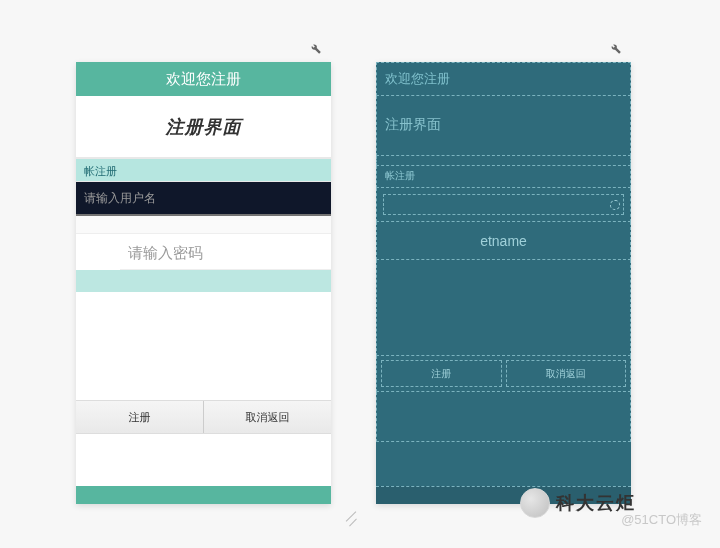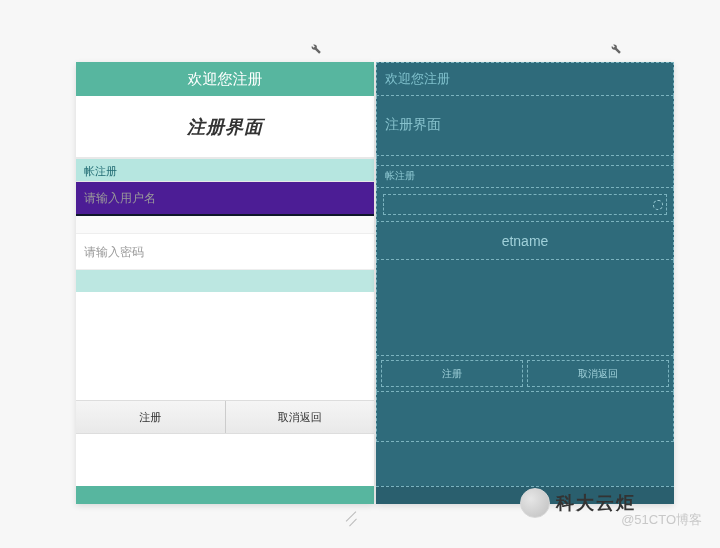--- a/index.html
+++ b/index.html
@@ -11,21 +11,21 @@
       position: relative;
       overflow: hidden;
     }
     .canvas {
       width: 720px;
       height: 548px;
       position: relative;
     }
     .phone {
       position: absolute;
-      width: 298px;
+      width: 255px;
       height: 442px;
       top: 62px;
       background: #fff;
       box-shadow: 0 2px 6px rgba(0,0,0,0.12);
     }
     .phone-left { left: 76px; }
     .phone-right { left: 376px; background: #2f6b7b; }
 
     .wrench {
       position: absolute;
@@ -67,38 +67,39 @@
       font-size: 11px;
       line-height: 24px;
       padding-left: 8px;
       border-top: 1px solid #e8e8e8;
       border-bottom: 1px solid #e8e8e8;
     }
     .pl-input {
       width: 100%;
       height: 34px;
       border: none;
-      border-bottom: 2px solid #0f172a;
+      border-bottom: 2px solid #737373;
       padding: 0 8px;
       font-size: 12px;
       color: #888;
-      background: #4c1d95;
+      background: #0f172a;
       outline: none;
     }
     .pl-gap {
       height: 18px;
       background: #fafafa;
       border-bottom: 1px solid #eee;
     }
     .pl-pass {
       height: 36px;
-      font-size: 12px;
+      font-size: 15px;
       color: #9a9a9a;
       padding: 10px 8px 0 8px;
       border-bottom: 1px solid #eee;
+      margin-left: 44px;
     }
     .pl-mint-block {
       height: 22px;
       background: #bce7e1;
     }
     .pl-body {
       height: 108px;
       background: #fff;
     }
     .pl-buttonbar {

